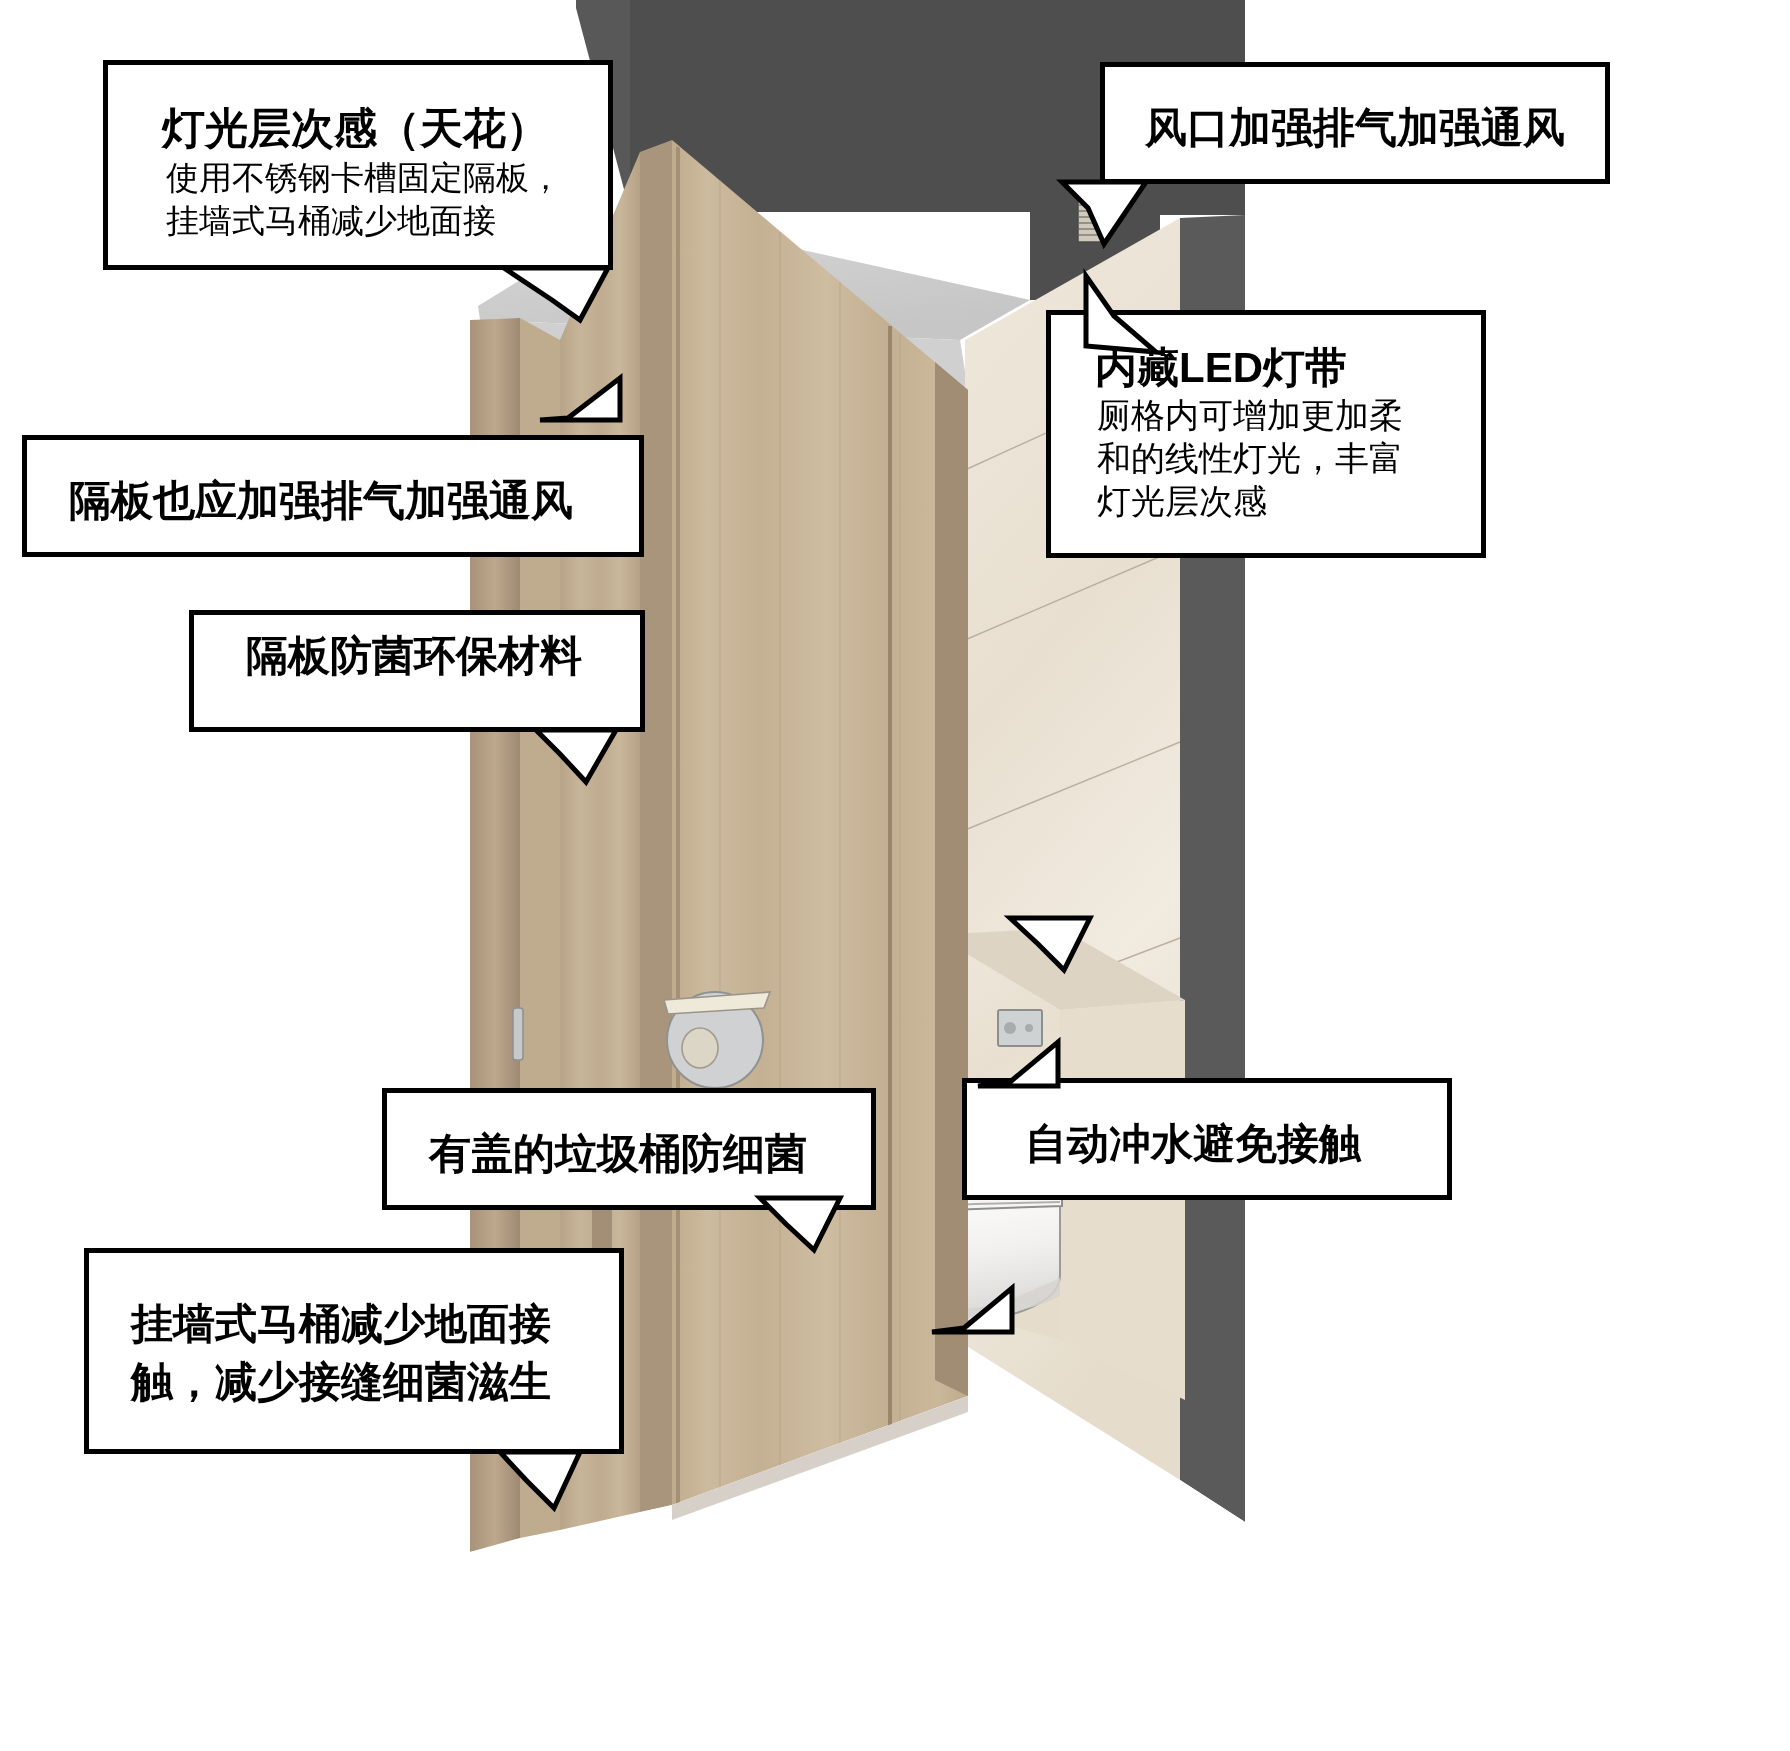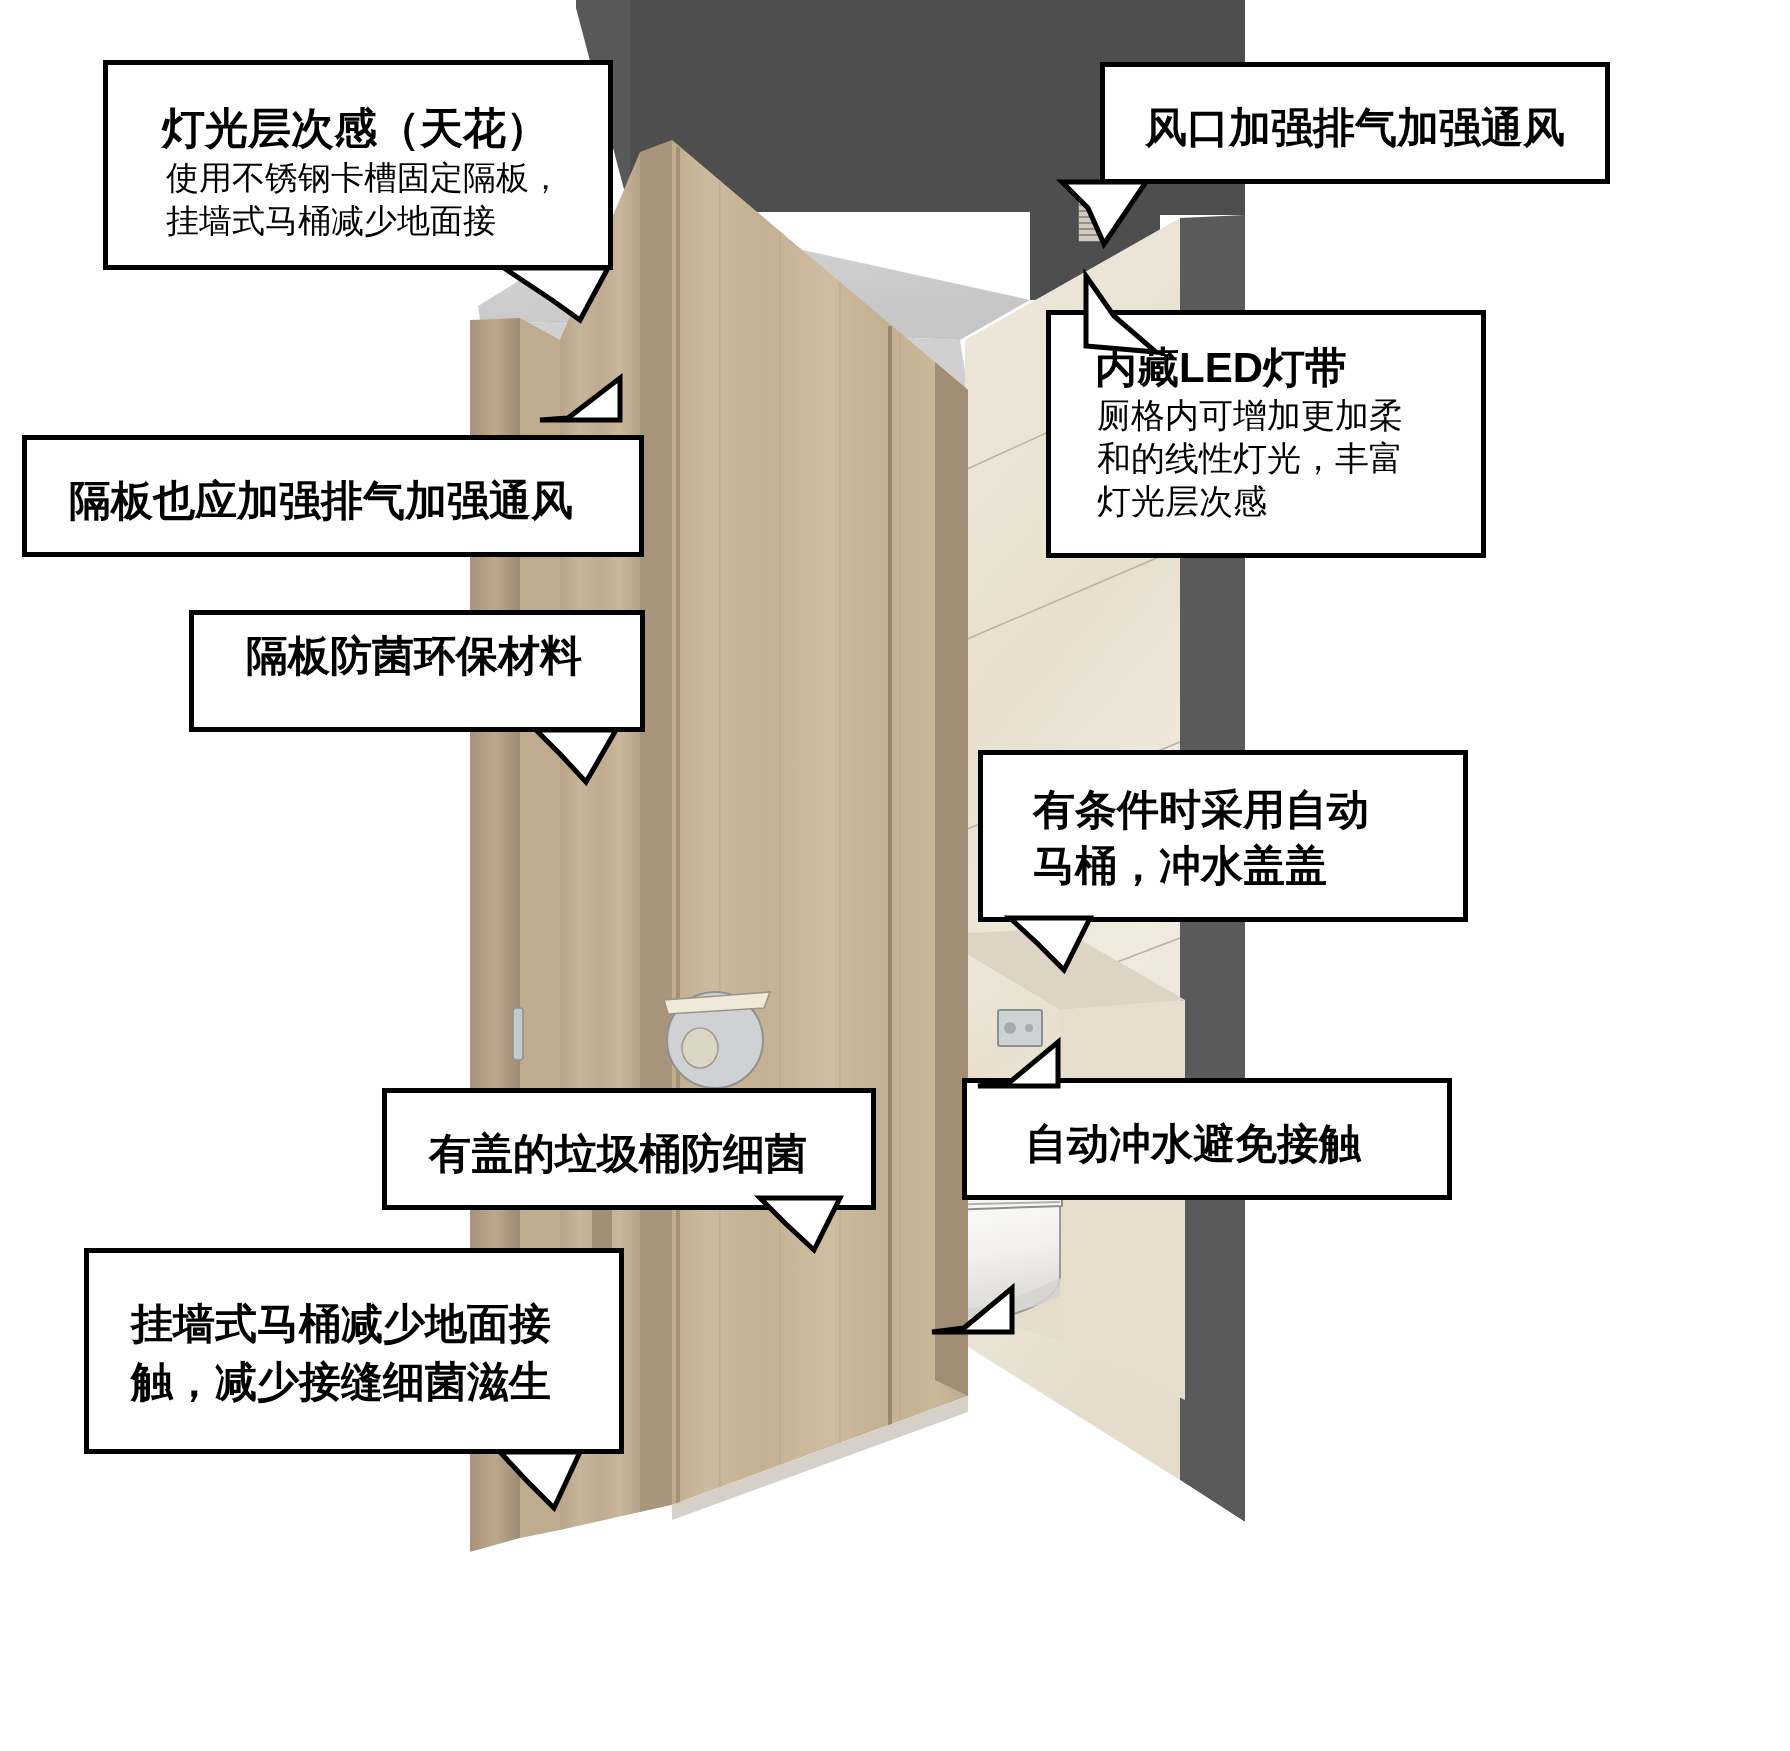--- a/index.html
+++ b/index.html
@@ -248,26 +248,20 @@
   </div>
 
   <div class="callout" style="left:22px; top:398px; width:622px; height:122px;margin-top:37px;">
     <div class="single" style="font-size:42px; padding:36px 0 0 42px; white-space:nowrap;">隔板也应加强排气加强通风</div>
   </div>
 
   <div class="callout" style="left:189px; top:610px; width:456px; height:122px;">
     <div class="single" style="font-size:42px; padding:16px 0 0 52px; white-space:nowrap;">隔板防菌环保材料</div>
   </div>
 
-  <div class="callout" style="left:978px; top:750px; width:490px; height:172px;">
-    <div class="inner">
-      <div class="single" style="font-size:42px; padding:30px 0 0 50px; white-space:nowrap;">有条件时采用自动</div>
-      <div class="single" style="font-size:42px; padding:6px 0 0 50px; white-space:nowrap;">马桶，冲水盖盖</div>
-    </div>
-  </div>
 
   <div class="callout" style="left:962px; top:1078px; width:490px; height:122px;">
     <div class="single" style="font-size:42px; padding:36px 0 0 58px; white-space:nowrap;">自动冲水避免接触</div>
   </div>
 
   <div class="callout" style="left:382px; top:1088px; width:494px; height:122px;">
     <div class="single" style="font-size:42px; padding:36px 0 0 42px; white-space:nowrap;">有盖的垃圾桶防细菌</div>
   </div>
 
   <div class="callout" style="left:84px; top:1248px; width:540px; height:206px;">

